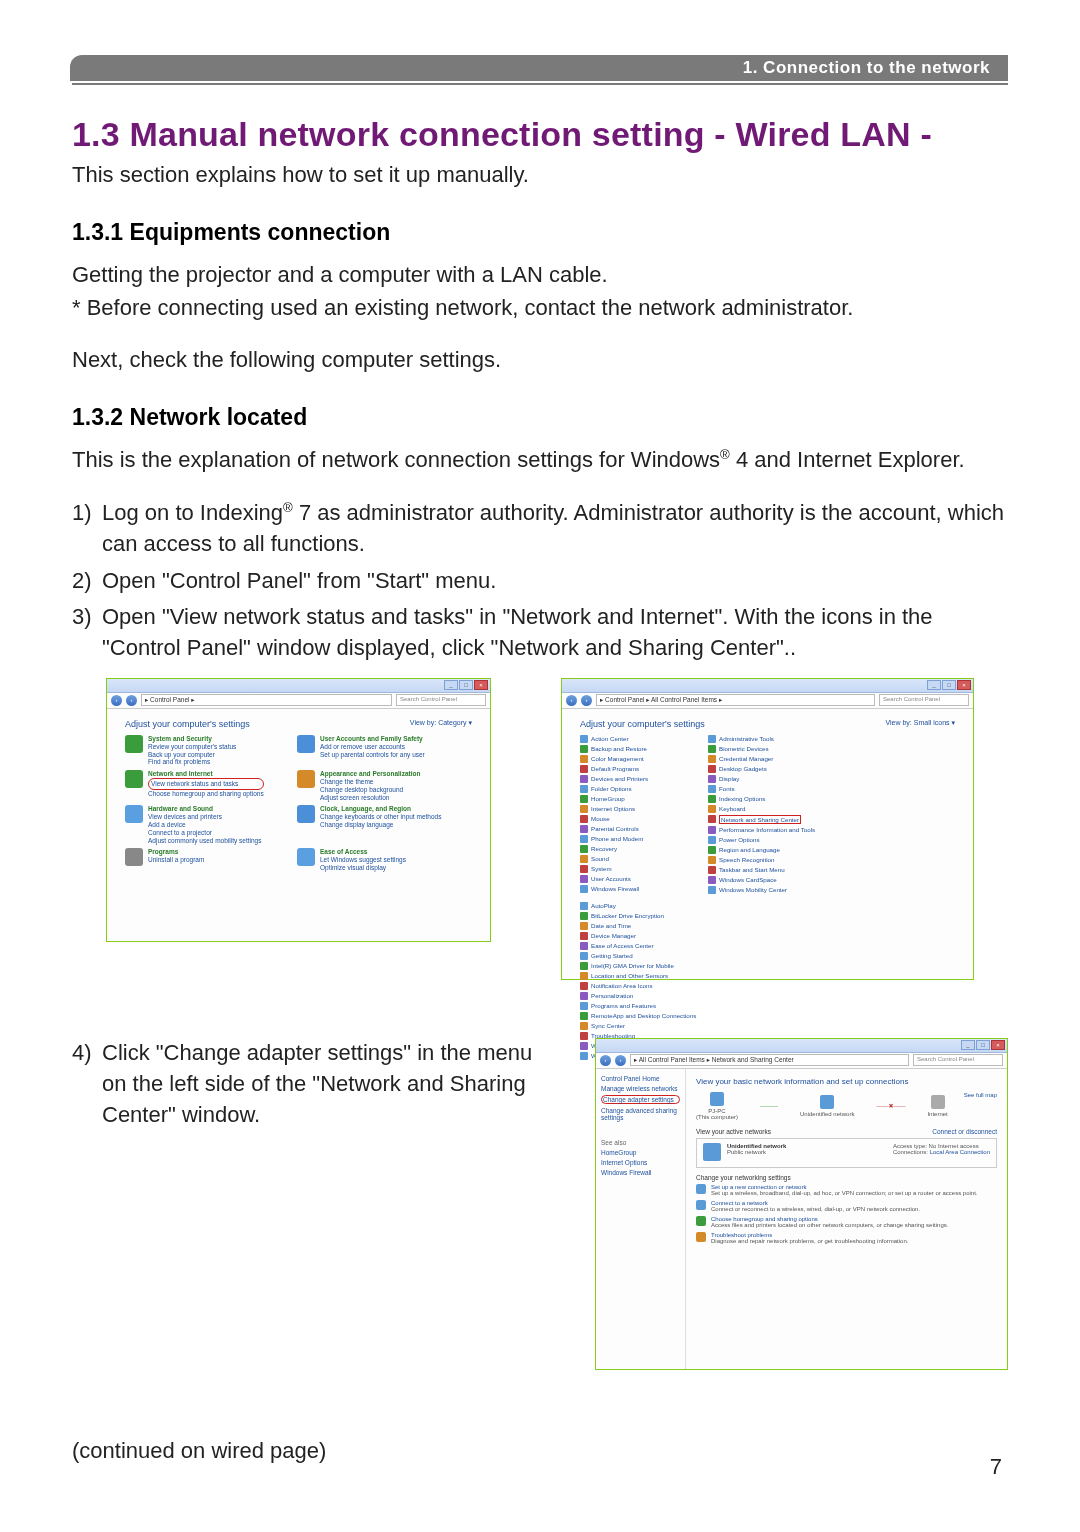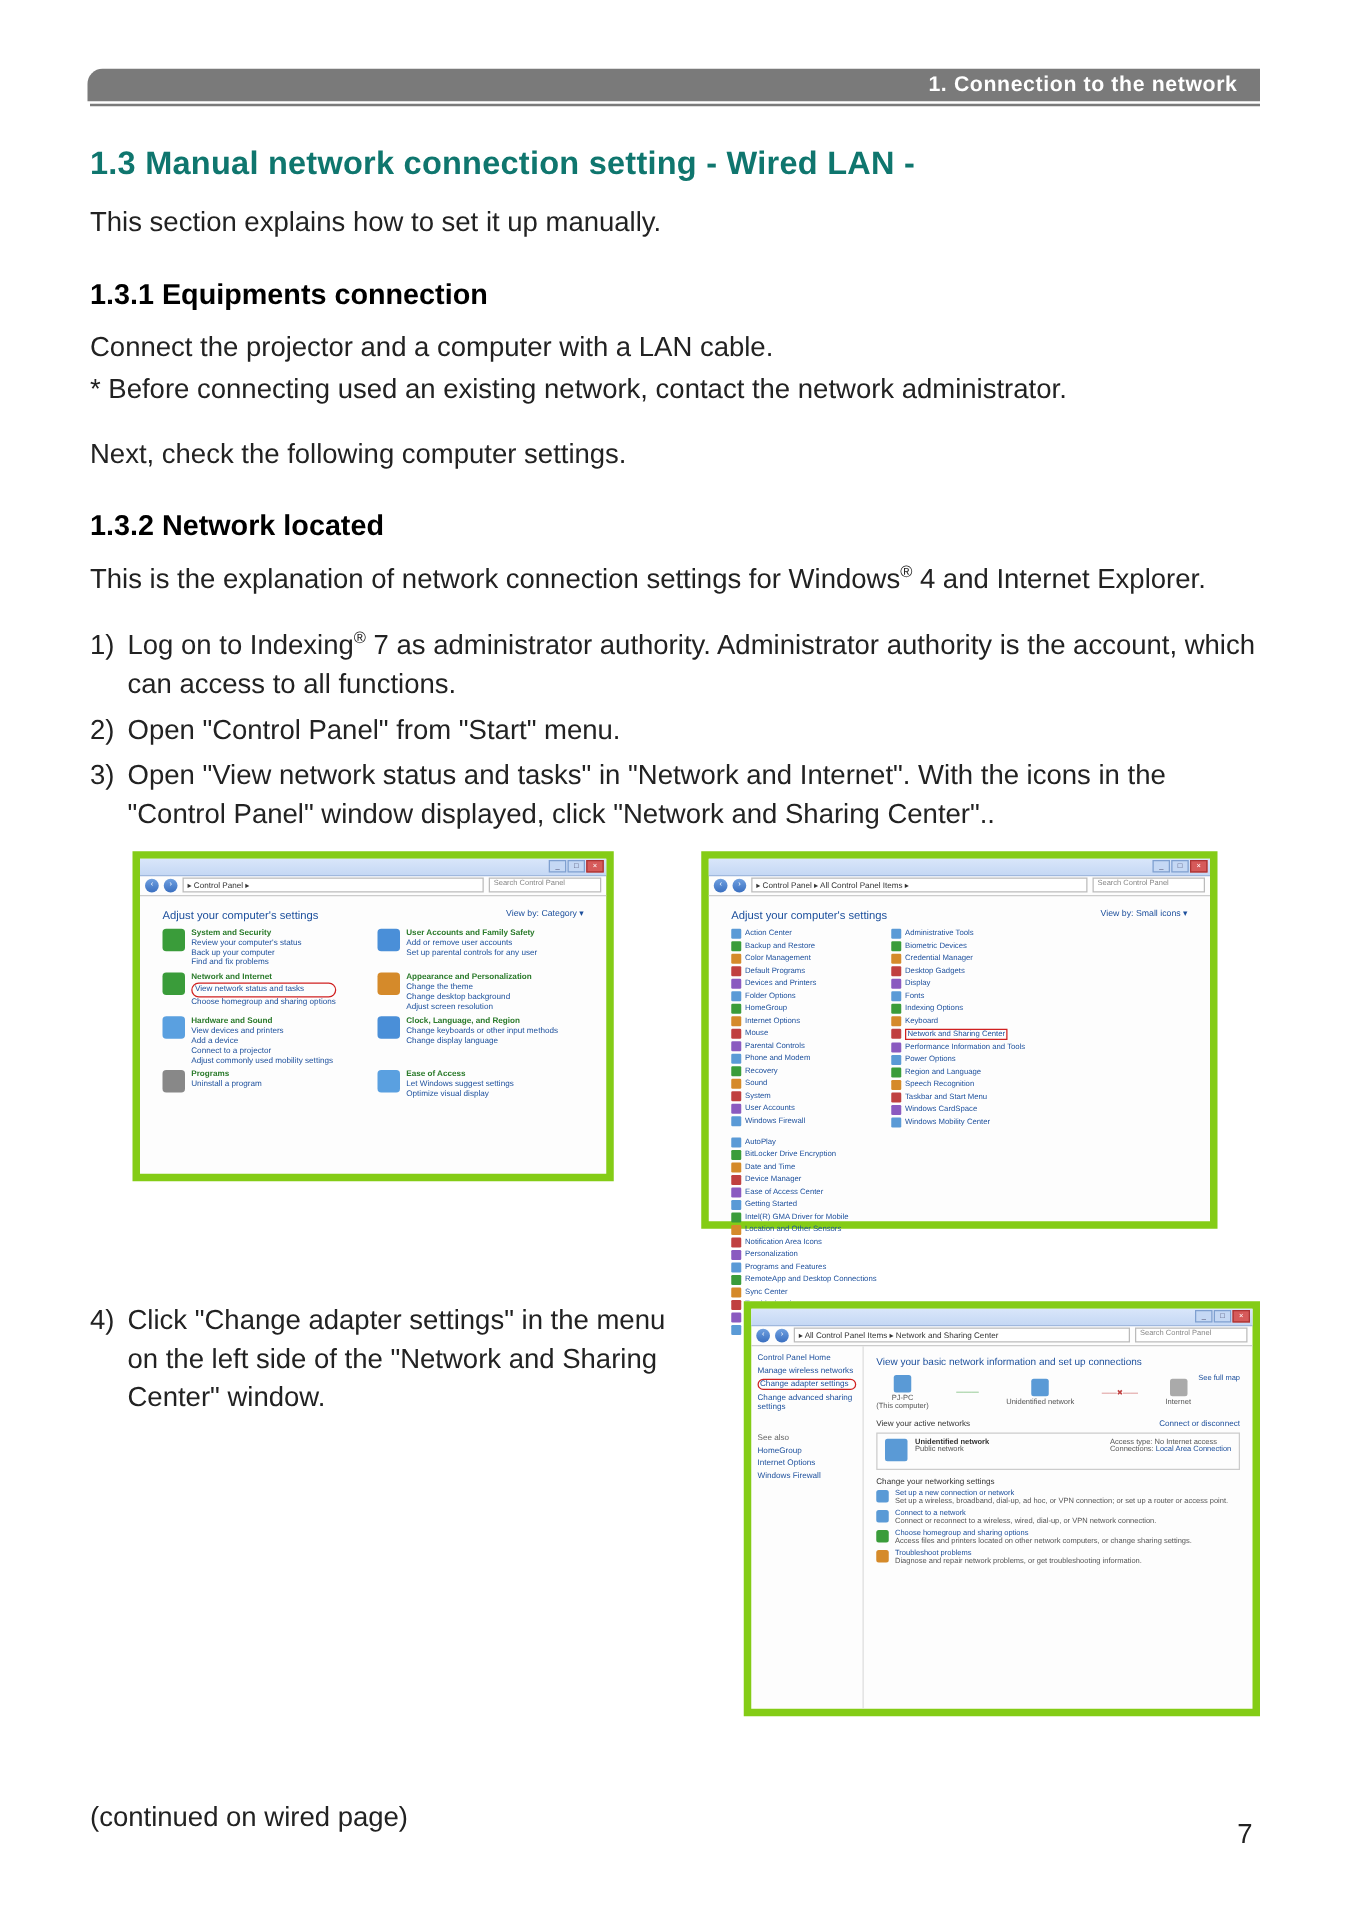--- a/index.html
+++ b/index.html
@@ -32,25 +32,25 @@
       font-size: 17px;
       letter-spacing: 0.5px;
     }
     .divider {
       height: 2px;
       background: #7a7a7a;
       margin-top: 2px;
       margin-bottom: 30px;
     }
     h1.section-title {
-      font-size: 26px;
+      font-size: 34px;
       font-weight: 900;
-      color: #0f766e;
+      color: #701a75;
       letter-spacing: 0.2px;
-      margin-bottom: 17px;
+      margin-bottom: 6px;
     }
     .body-text {
       font-size: 22px;
       color: #222;
       line-height: 1.4;
       margin-bottom: 22px;
     }
     h2.subsection {
       font-size: 23px;
       font-weight: 900;
@@ -79,21 +79,21 @@
       font-size: 0.6em;
       vertical-align: super;
     }
     .screenshots-row {
       display: flex;
       gap: 70px;
       margin-top: 14px;
       margin-left: 34px;
     }
     .screenshot-a, .screenshot-b, .screenshot-c {
-      border: 6px solid #84cc16;
+      border: 1px solid #84cc16;
       background: #fdfdfd;
       position: relative;
       font-size: 7px;
     }
     .screenshot-a { width: 385px; height: 264px; }
     .screenshot-b { width: 413px; height: 302px; }
     .screenshot-c { width: 413px; height: 332px; margin-left: 24px; }
     .win-titlebar {
       height: 14px;
       background: linear-gradient(#d9e6fa,#c5d8f4);
@@ -366,21 +366,21 @@
   <span class="top-bar-label">1. Connection to the network</span>
 </div>
 <div class="divider"></div>
 
 <h1 class="section-title">1.3 Manual network connection setting - Wired LAN -</h1>
 
 <p class="body-text">This section explains how to set it up manually.</p>
 
 <h2 class="subsection">1.3.1 Equipments connection</h2>
 
-<p class="body-text" style="margin-bottom:2px">Connect the projector and a computer with a LAN cable.</p>
+<p class="body-text" style="margin-bottom:2px">Getting the projector and a computer with a LAN cable.</p>
 <p class="body-text">* Before connecting used an existing network, contact the network administrator.</p>
 <p class="body-text">Next, check the following computer settings.</p>
 
 <h2 class="subsection">1.3.2 Network located</h2>
 
 <p class="body-text">
   <span>This is the explanation of network connection settings for Windows</span><sup>®</sup><span> 4 and Internet Explorer.</span>
 </p>
 
 <div class="step-list">

